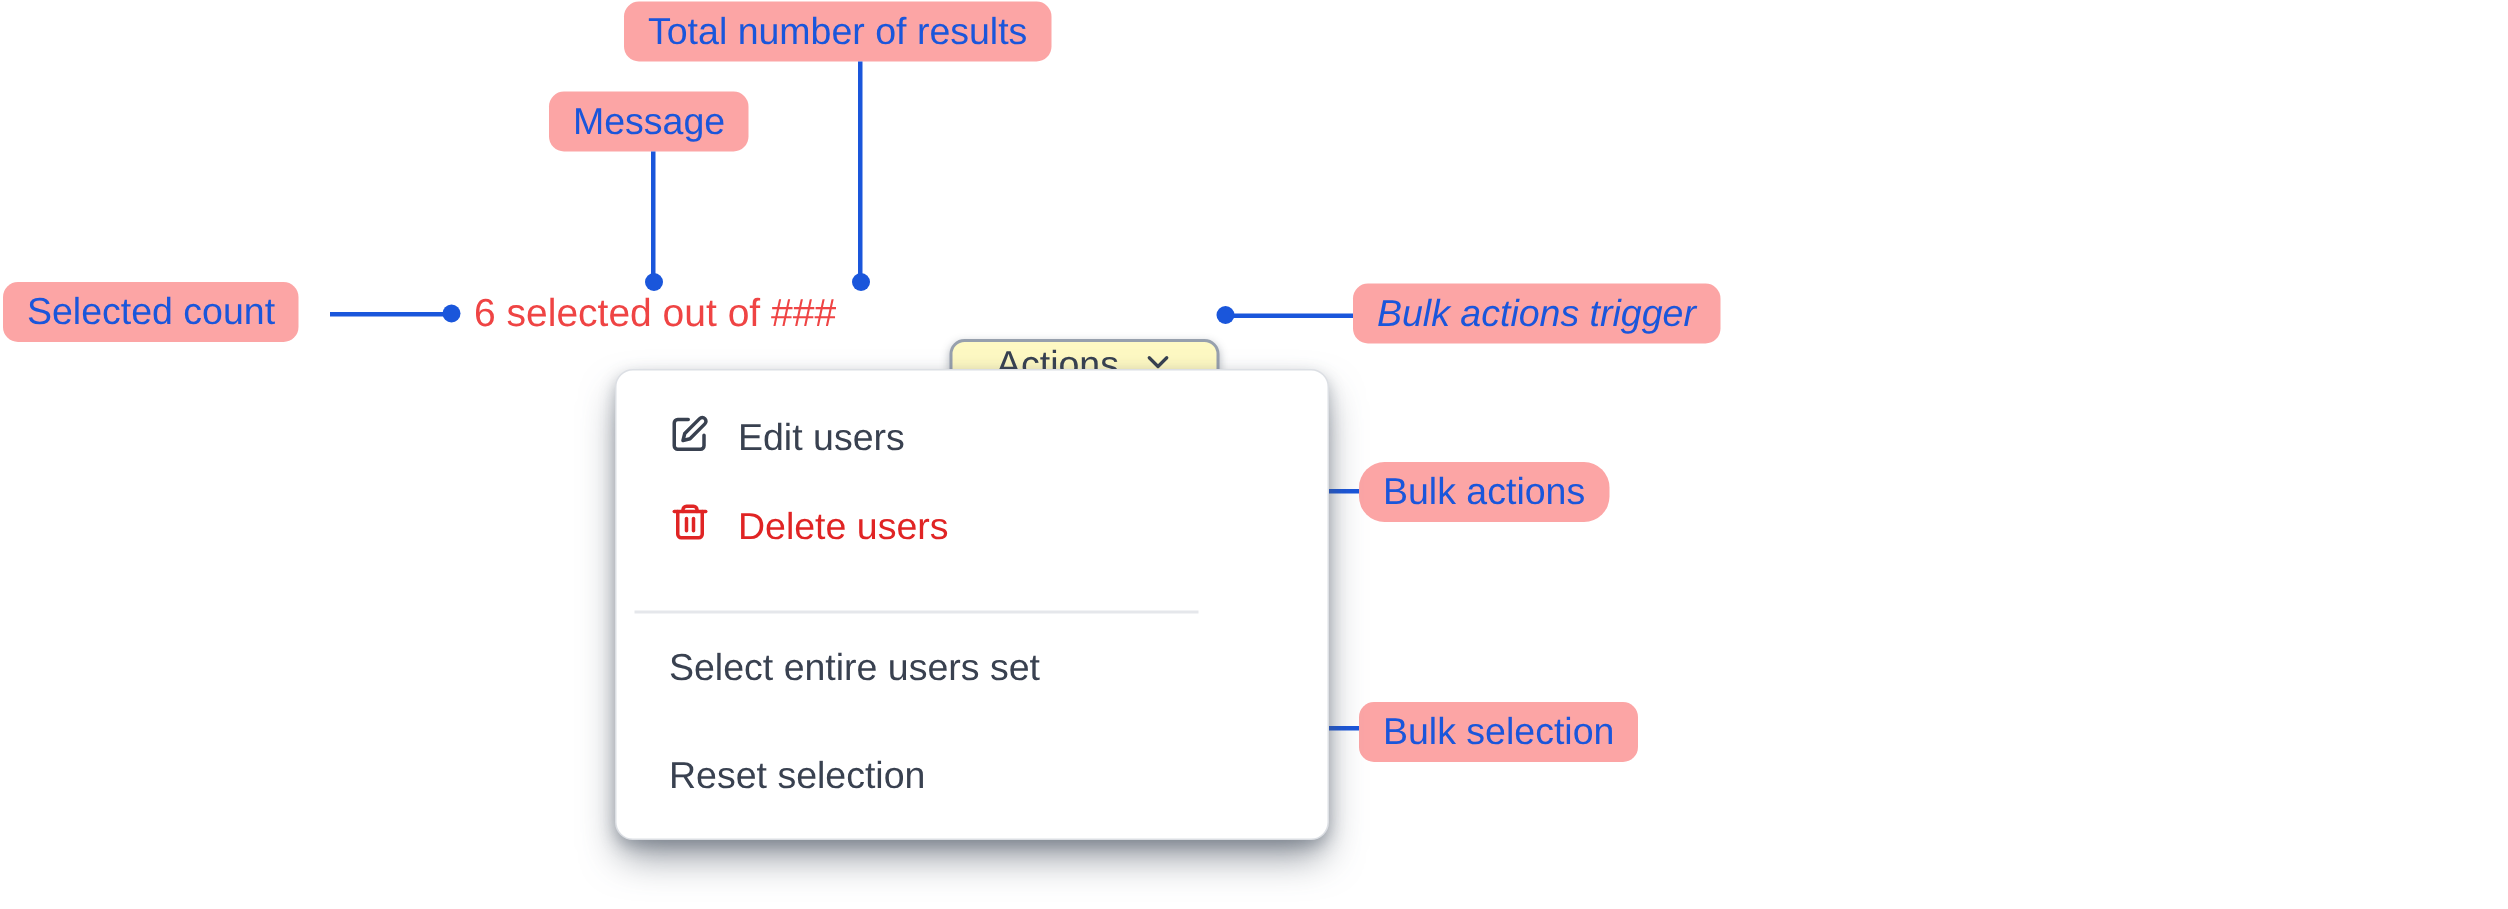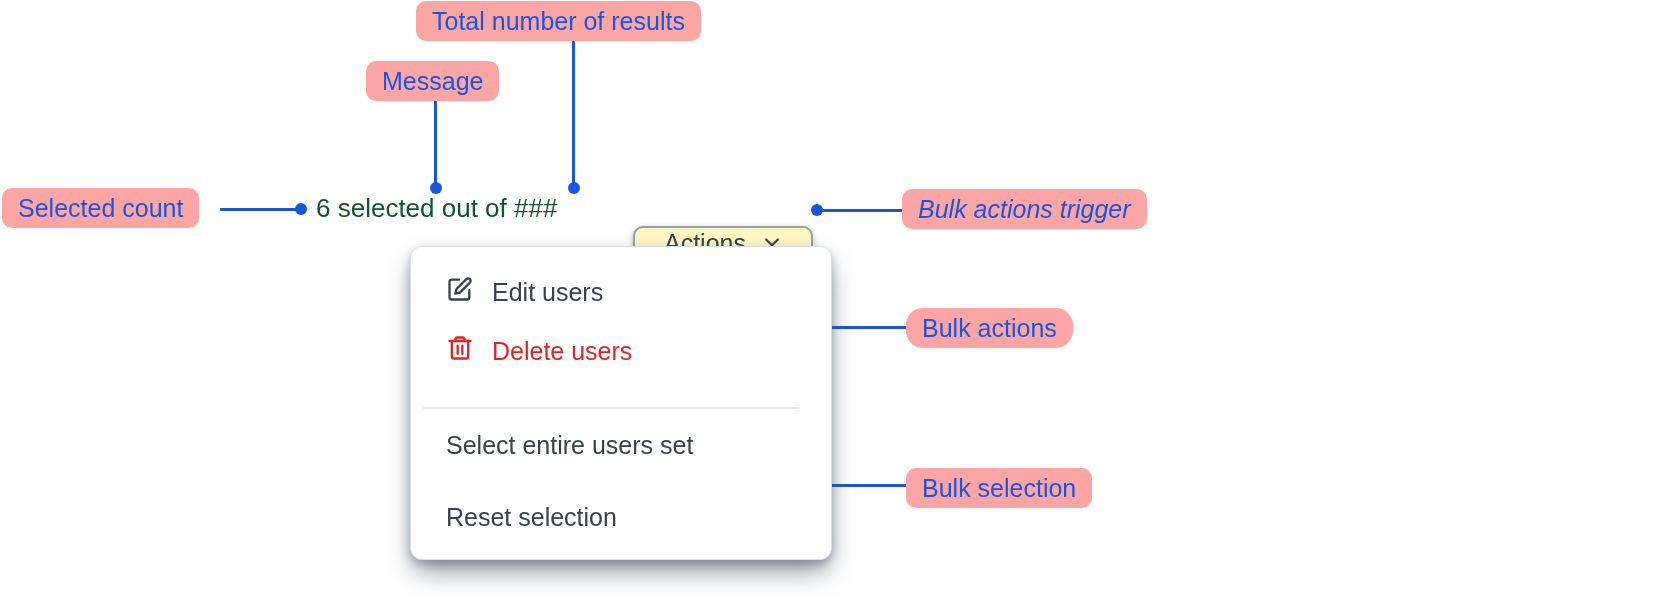--- a/index.html
+++ b/index.html
@@ -49,21 +49,21 @@
   #dot-bulk-selection  { left: 811px; top: 479px; }
   #line-bulk-selection { left: 821px; top: 484px; width: 85px; }
 
   
   #message-text {
     position: absolute;
     left: 316px;
     top: 193px;
     font-size: 26px;
     font-weight: 500;
-    color: #14532d;
+    color: #ef4444;
     white-space: nowrap;
   }
   #actions-btn {
     position: absolute;
     left: 633px;
     top: 182px;
     width: 180px;
     height: 56px;
     box-sizing: border-box;
     background: #fef9c3;
@@ -79,21 +79,21 @@
     box-shadow: 0 2px 6px rgba(55,65,81,0.35);
     cursor: pointer;
     margin-top: 44px;
   }
 
   
   #menu {
     position: absolute;
     left: 410px;
     top: 246px;
-    width: 422px;
+    width: 476px;
     height: 314px;
     box-sizing: border-box;
     background: #ffffff;
     border: 1px solid #DCDFE4;
     border-radius: 12px;
     box-shadow: 0 14px 26px -4px rgba(75,85,99,0.65), 0 4px 10px rgba(75,85,99,0.35);
   }
   .menu-item {
     position: absolute;
     left: 0;

